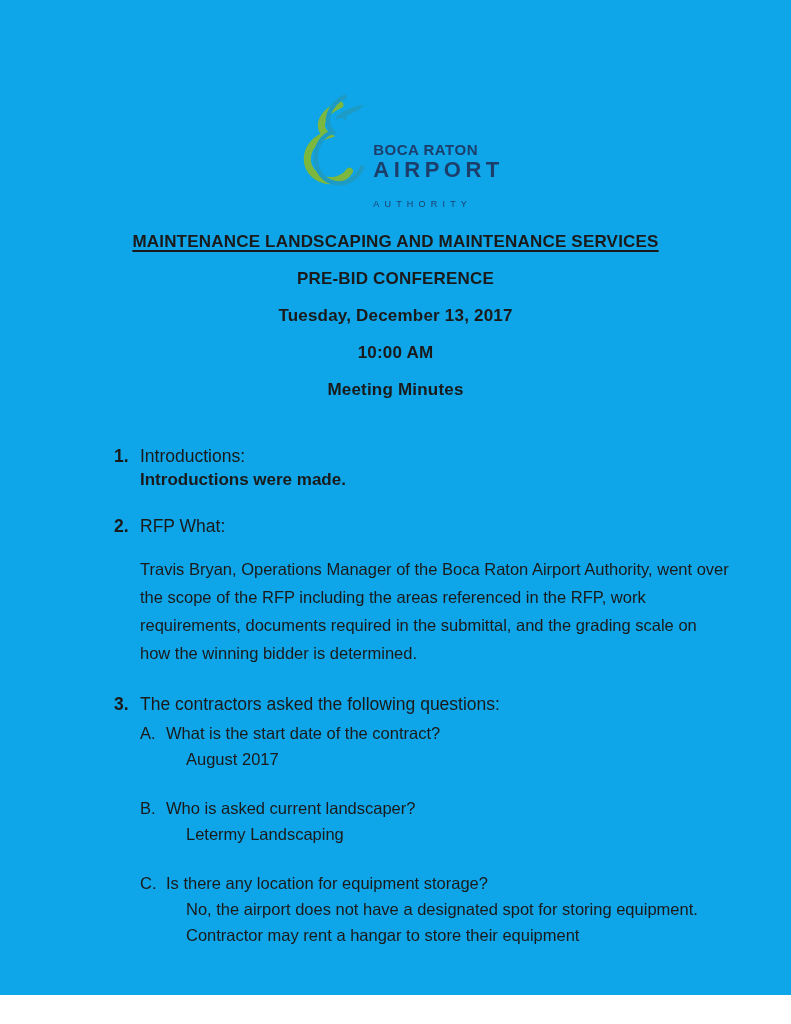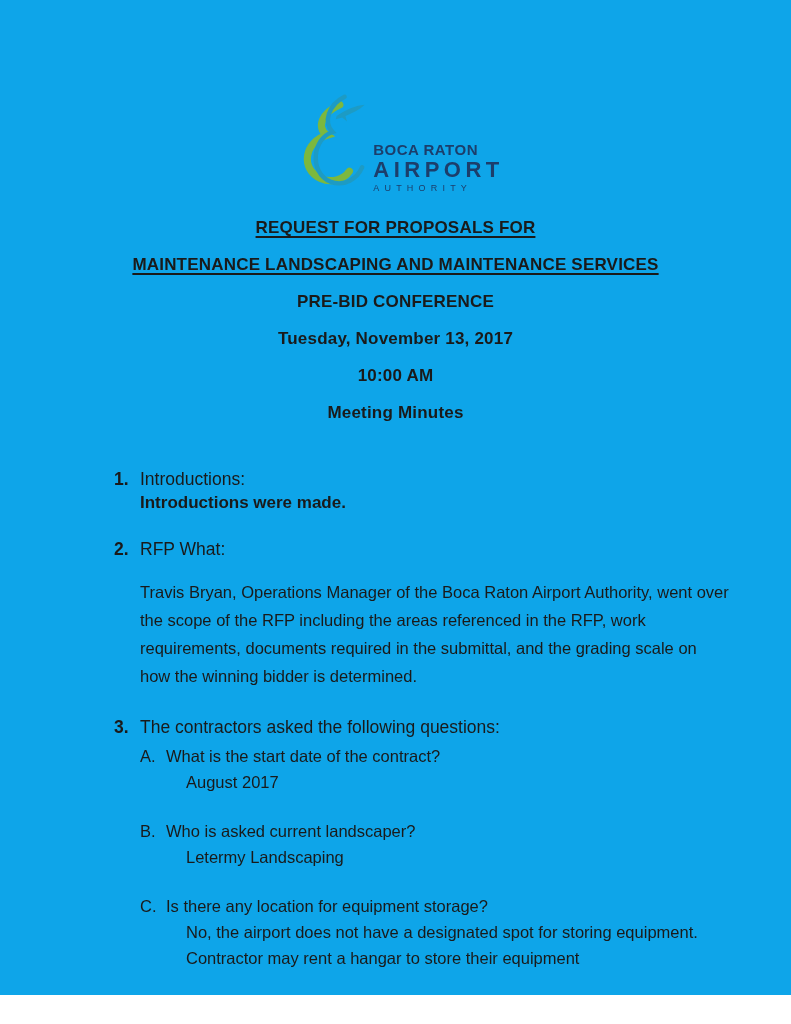--- a/index.html
+++ b/index.html
@@ -25,21 +25,21 @@
   .logo-mark svg { display: block; }
   .logo-text {
     display: flex;
     flex-direction: column;
     margin-top: 50px;
     line-height: 1.08;
     color: var(--logo-navy, #1C3E6B);
   }
   .brand-1 { font-size: 15px; font-weight: 700; letter-spacing: 0.5px; }
   .brand-2 { font-size: 22px; font-weight: 700; letter-spacing: 4.5px; }
-  .brand-3 { font-size: 9px;  font-weight: 500; letter-spacing: 5.2px; margin-top: 2px; }
+  .brand-3 { font-size: 9px;  font-weight: 500; letter-spacing: 5.2px; margin-top: 18px; }
 
   
   .doc-titles { margin-top: 22px; text-align: center; }
   .doc-title {
     font-size: 17px;
     font-weight: 700;
     margin-bottom: 17px;
     letter-spacing: 0.2px;
   }
   .underlined {
@@ -100,24 +100,23 @@
       </svg>
     </div>
     <div class="logo-text">
       <span class="brand-1">BOCA RATON</span>
       <span class="brand-2">AIRPORT</span>
       <span class="brand-3">AUTHORITY</span>
     </div>
   </div>
 
   <div class="doc-titles">
-    <div class="doc-title underlined">REQUEST FOR PROPOSALS FOR</div>
     <div class="doc-title underlined">MAINTENANCE LANDSCAPING AND MAINTENANCE SERVICES</div>
     <div class="doc-title">PRE-BID CONFERENCE</div>
-    <div class="doc-title">Tuesday, November 13, 2017</div>
+    <div class="doc-title">Tuesday, December 13, 2017</div>
     <div class="doc-title">10:00 AM</div>
     <div class="doc-title">Meeting Minutes</div>
   </div>
 
   <div class="sections">
 
     <div class="section">
       <div class="sec-row">
         <span class="sec-num">1.</span>
         <span class="sec-heading">Introductions:</span>

